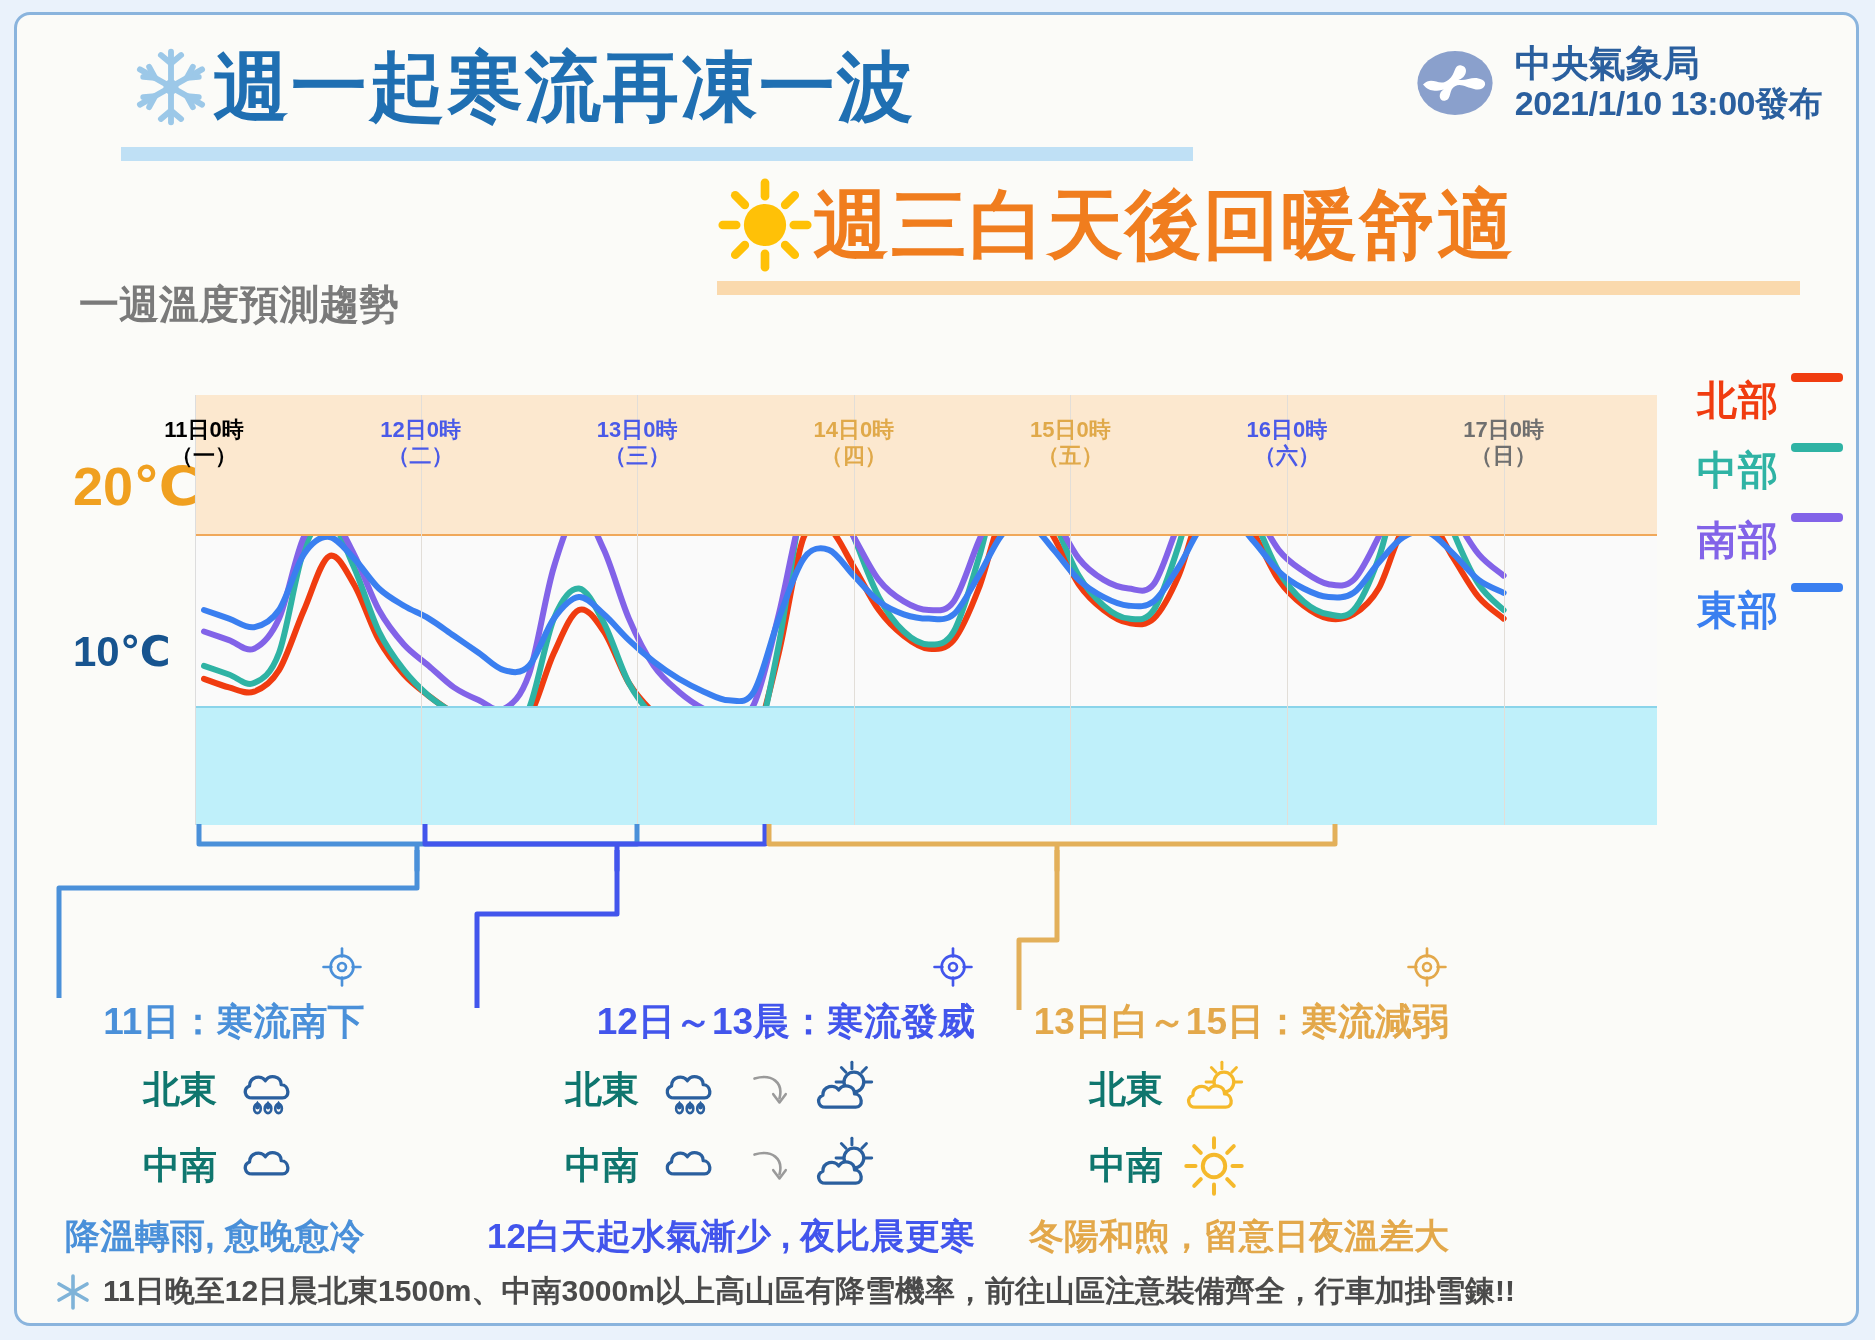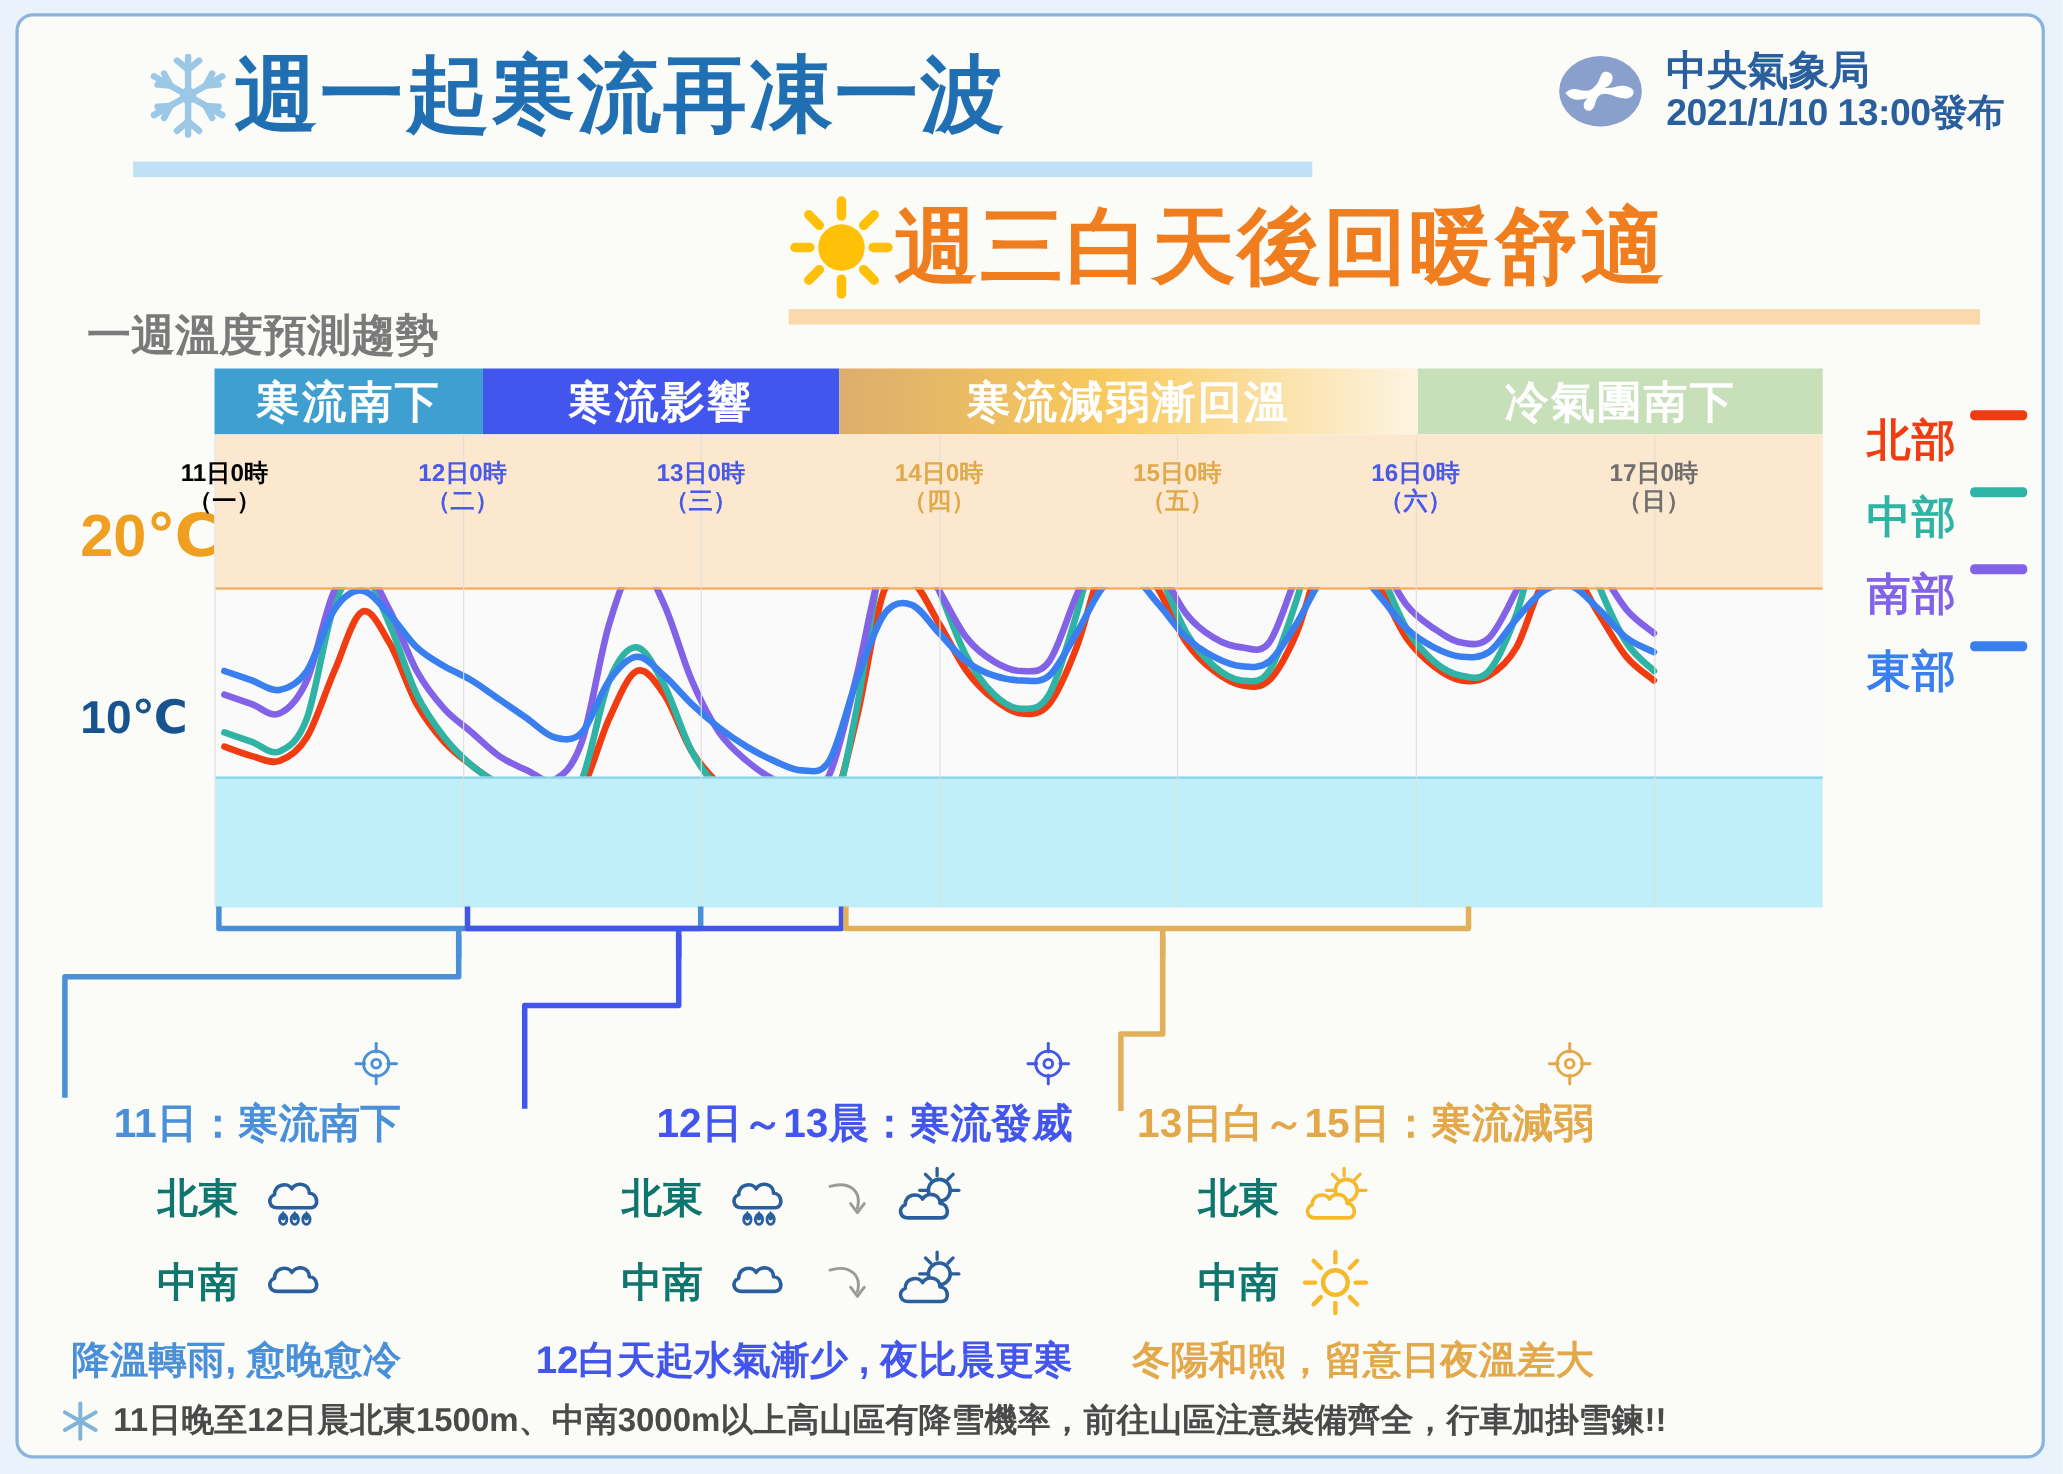--- a/index.html
+++ b/index.html
@@ -118,34 +118,20 @@
       <div id="bdate">2021/1/10 13:00發布</div>
     </div>
   </div>
 
   <div id="chartcap">一週溫度預測趨勢</div>
 
   <div id="yl20">20℃</div>
   <div id="yl10">10℃</div>
 
   <div id="plotwrap">
-    <div id="bands">
-        <div class="band" style="flex: 1 1 0%; background: rgb(62, 159, 208); color: rgb(255, 255, 255);">
-          <span>寒流南下</span>
-        </div>
-        <div class="band" style="flex: 1.33 1 0%; background: rgb(66, 85, 236); color: rgb(255, 255, 255);">
-          <span>寒流影響</span>
-        </div>
-        <div class="band" style="flex: 2.16 1 0%; background: linear-gradient(90deg, rgb(220, 174, 108) 0%, rgb(248, 201, 92) 45%, rgb(253, 244, 226) 100%); color: rgb(255, 255, 255);">
-          <span>寒流減弱漸回溫</span>
-        </div>
-        <div class="band" style="flex: 1.51 1 0%; background: rgb(199, 224, 185); color: rgb(255, 255, 255);">
-          <span>冷氣團南下</span>
-        </div>
-      </div>
     <div id="grid">
       <div class="zoneband" id="warmband"></div>
       <div class="zoneband" id="coldband"></div>
       <div class="hline" style="top:139px;background:#f0a85a;"></div>
       <div class="hline" style="top:311px;background:#8ad4ea;"></div>
       <div id="vlines">
           <div class="vline" style="left: 224.593px;"></div>
           <div class="vline" style="left: 441.185px;"></div>
           <div class="vline" style="left: 657.778px;"></div>
           <div class="vline" style="left: 874.37px;"></div>

